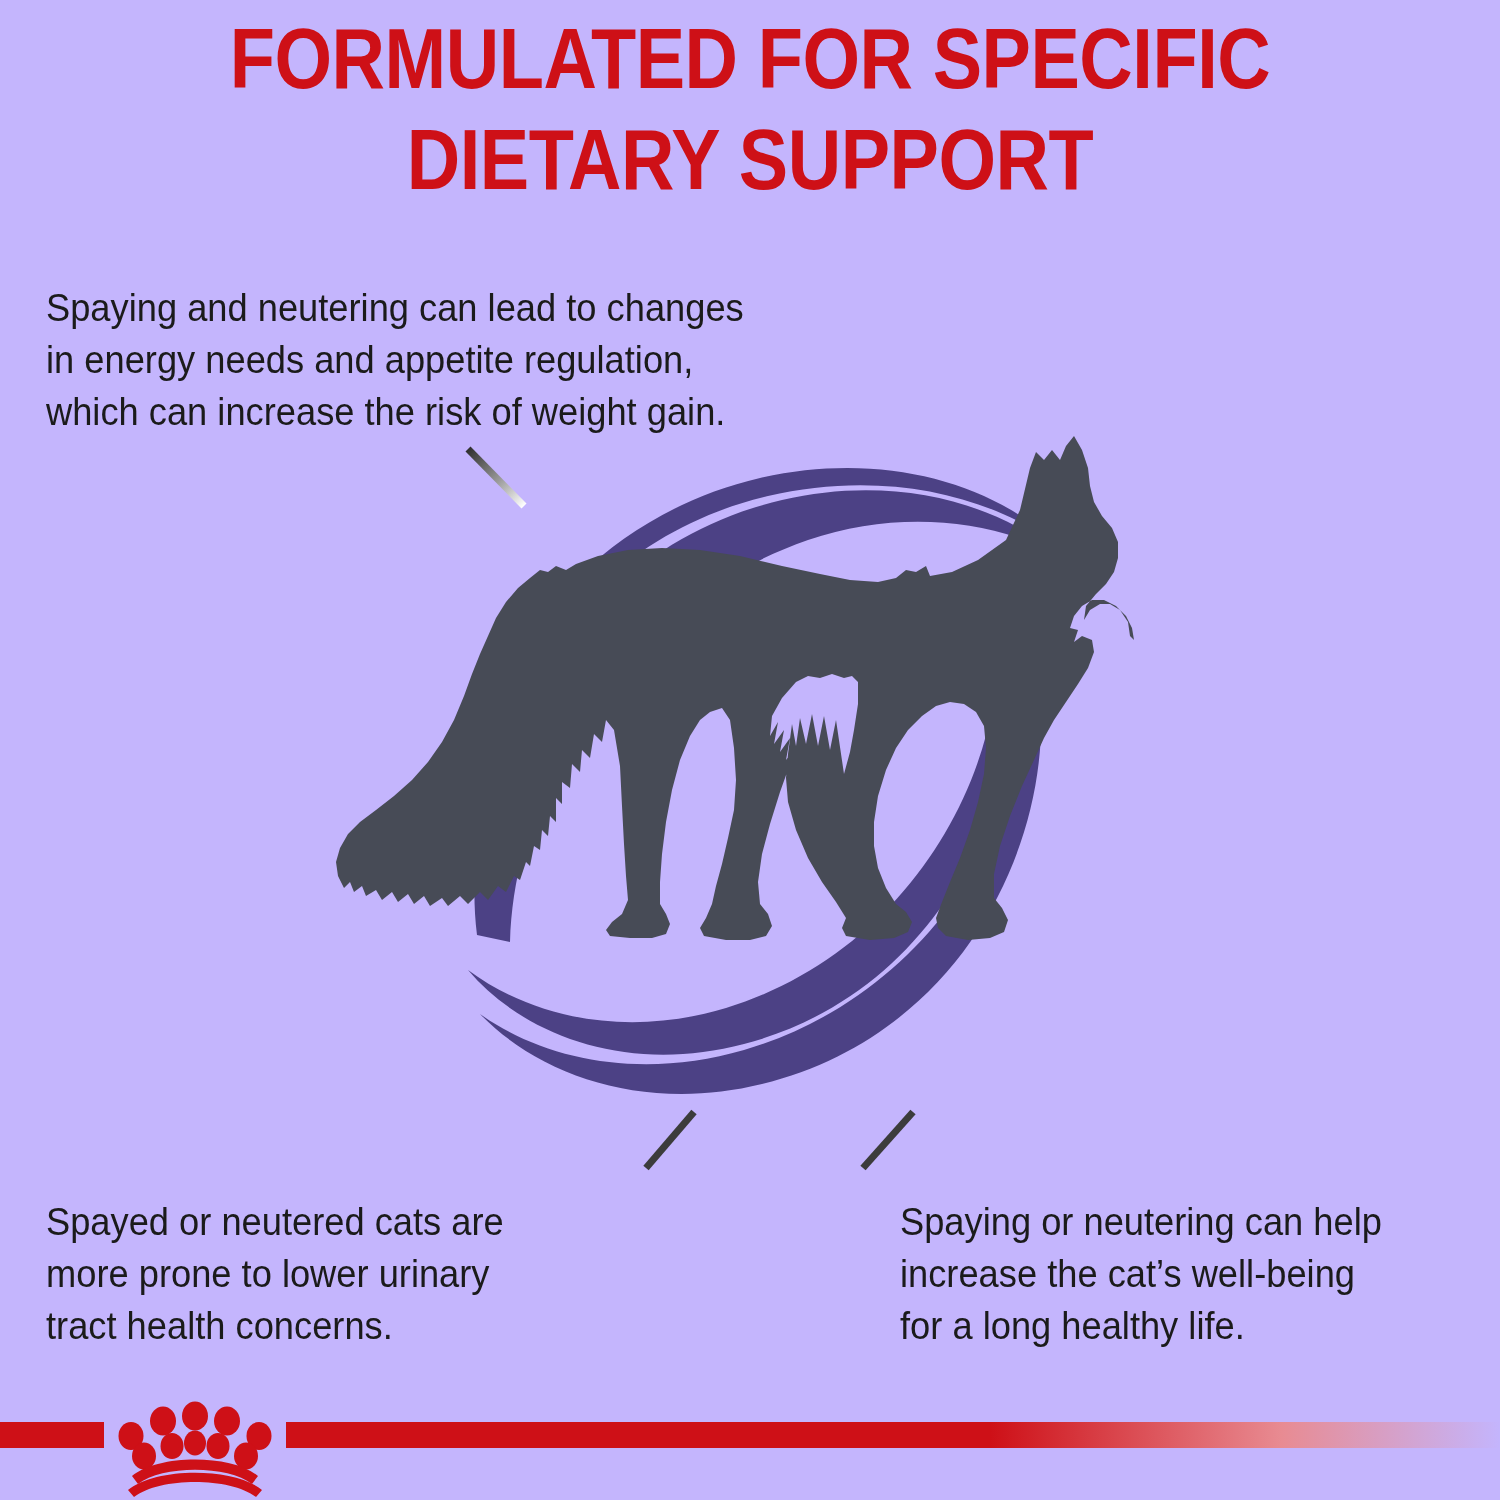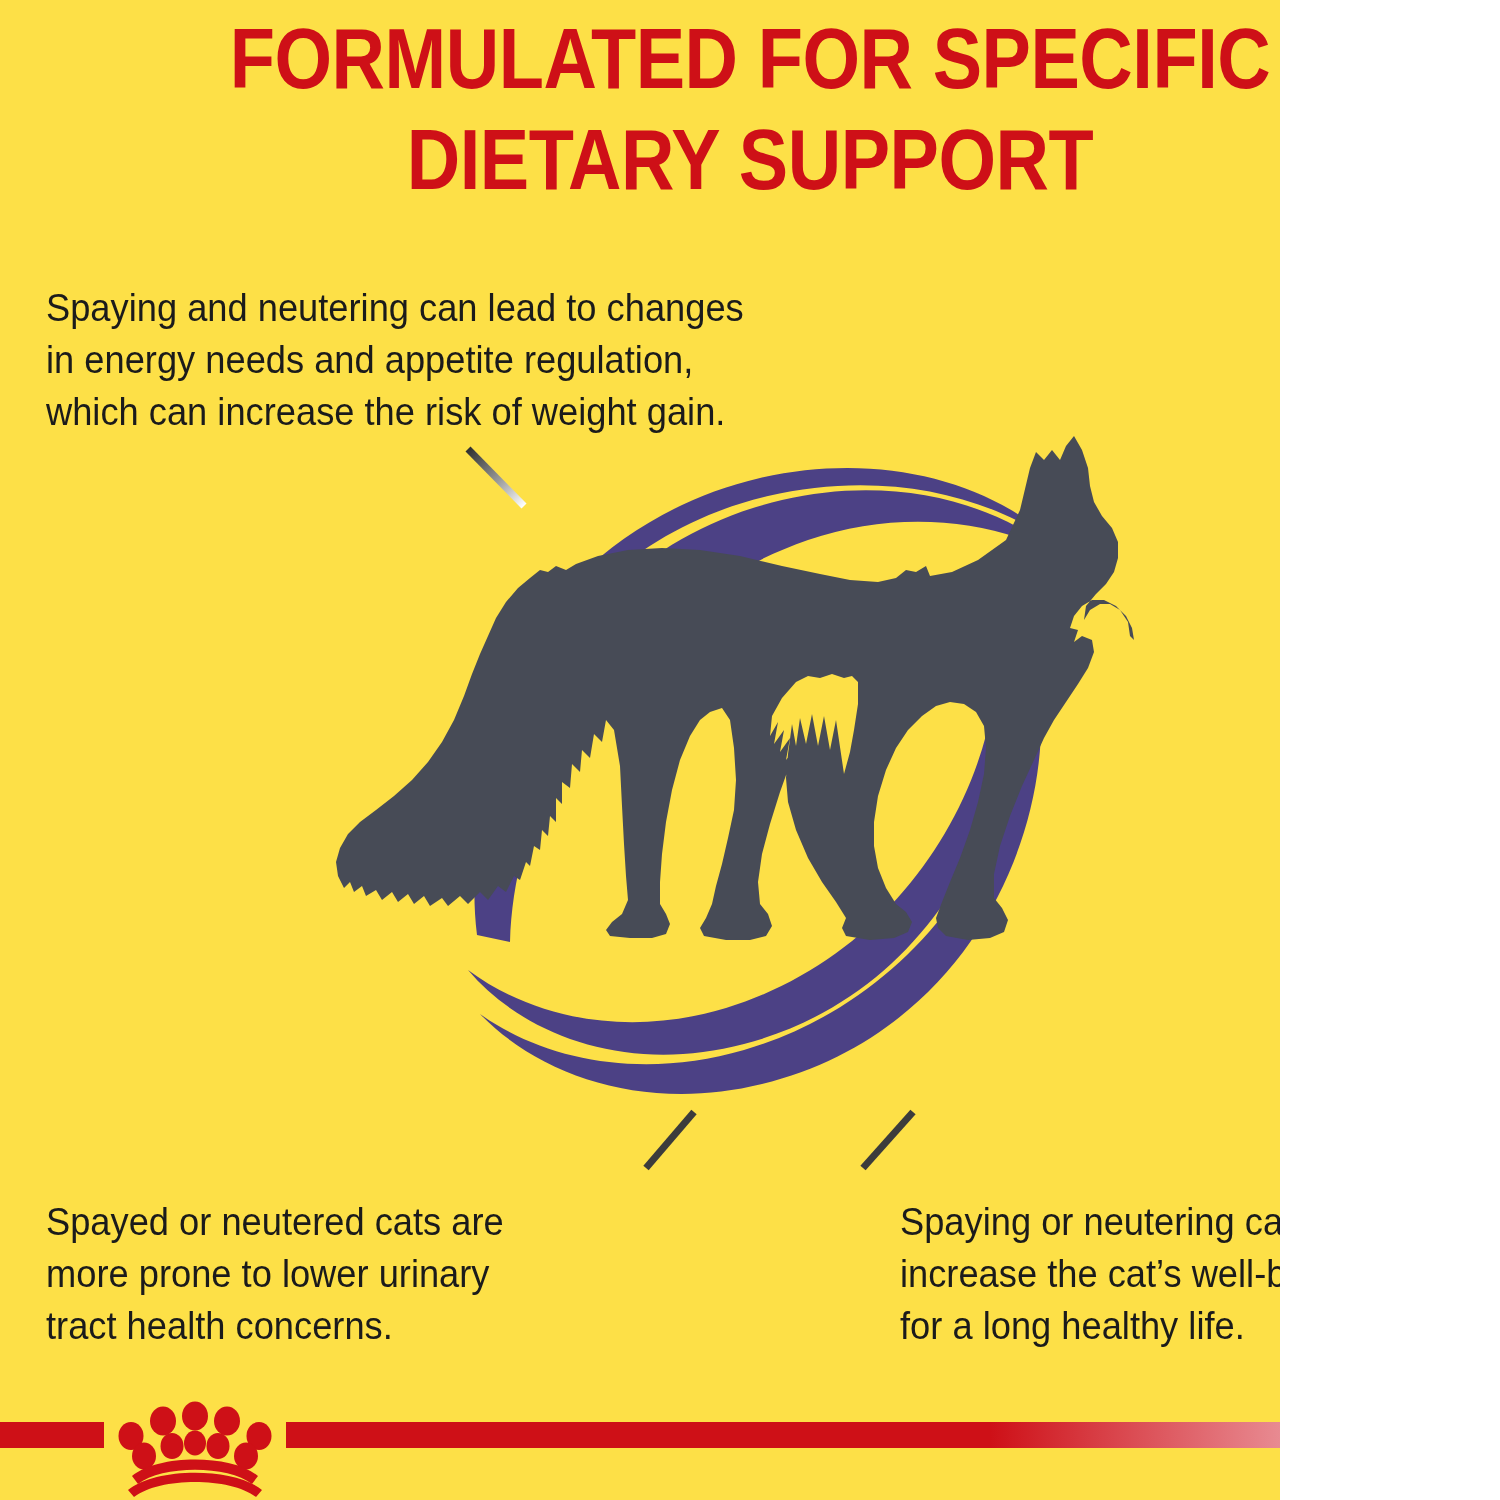--- a/index.html
+++ b/index.html
@@ -5,23 +5,23 @@
   html, body {
     margin: 0;
     padding: 0;
     background: #ffffff;
   }
   body {
     font-family: "Liberation Sans", sans-serif;
   }
   #page {
     position: relative;
-    width: 1280px;
+    width: 1500px;
     height: 1500px;
-    background: #fde047;
+    background: #c4b5fd;
     overflow: hidden;
   }
 
   
   .headline {
     position: absolute;
     left: 0;
     top: 8px;
     width: 1500px;
     text-align: center;

